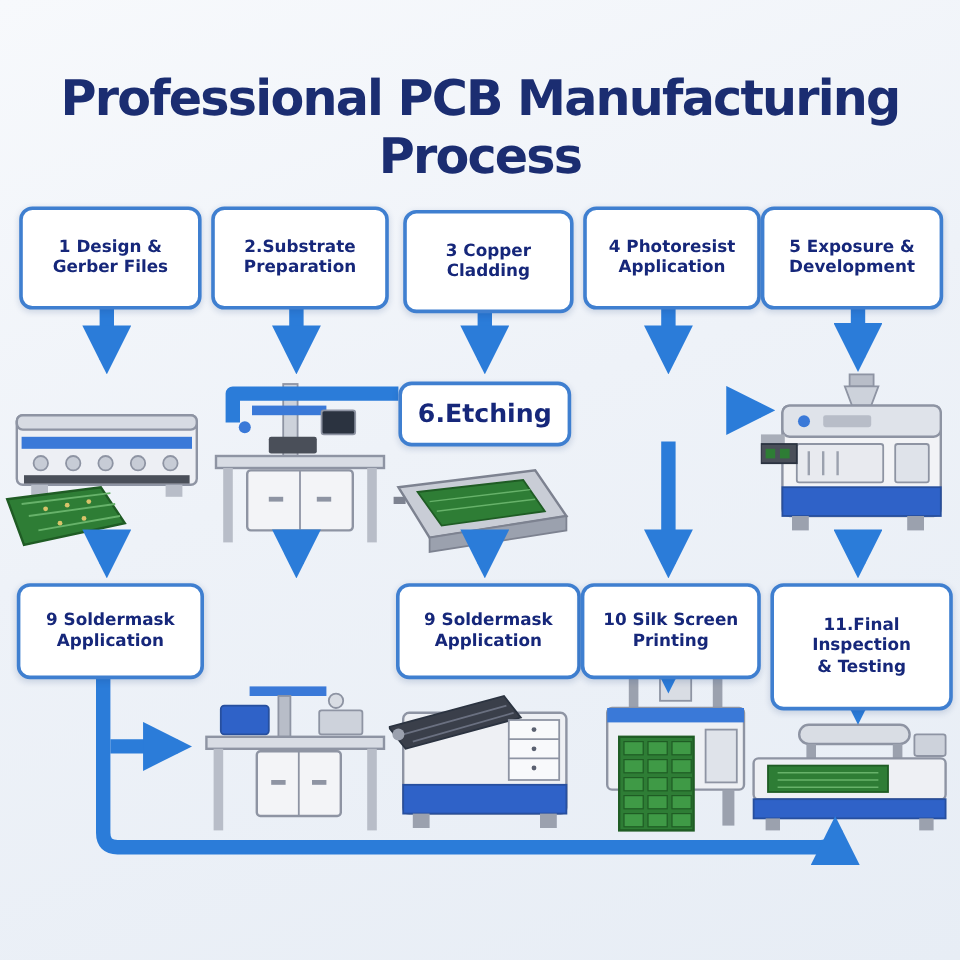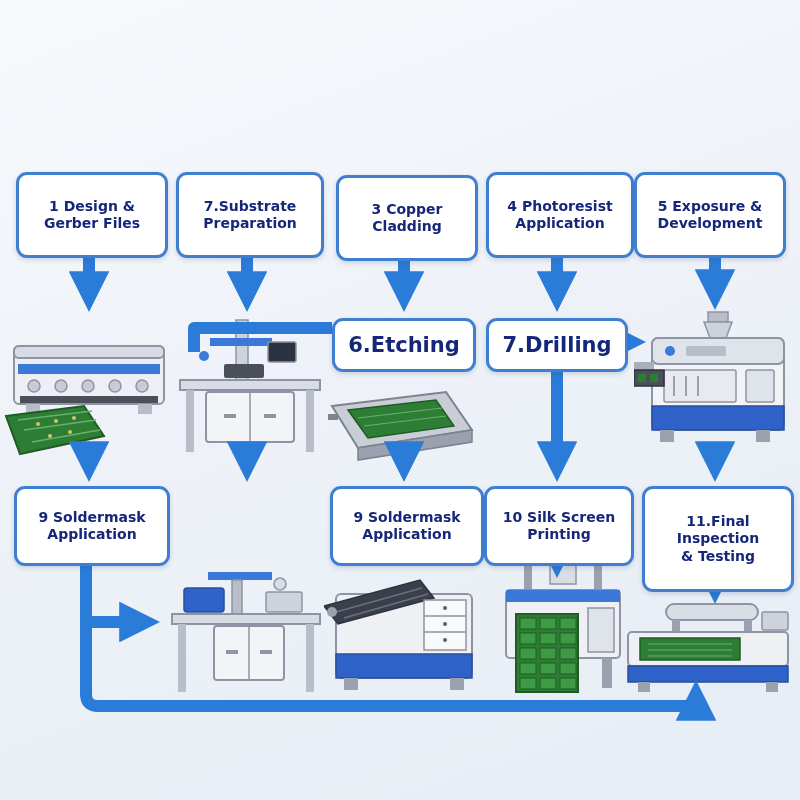--- a/index.html
+++ b/index.html
@@ -21,34 +21,34 @@
   .box.mid{font-size:21px;}
   .machine{position:absolute;z-index:1;}
   .flow{position:absolute;left:0;top:0;z-index:2;pointer-events:none;}
   .fl{stroke:#2b7cd9;stroke-width:12;fill:none;stroke-linejoin:round;}
 </style>
 </head>
 <body>
 
 <div class="stage">
 
+  <div class="title">Professional PCB Manufacturing Process</div>
 
   <div class="box" style="left:16px;top:172px;width:146px;height:80px">1 Design &amp;
 Gerber Files</div>
-  <div class="box" style="left:176px;top:172px;width:142px;height:80px">7.Substrate
+  <div class="box" style="left:176px;top:172px;width:142px;height:80px">2.Substrate
 Preparation</div>
   <div class="box" style="left:336px;top:175px;width:136px;height:80px">3 Copper
 Cladding</div>
   <div class="box" style="left:486px;top:172px;width:142px;height:80px">4 Photoresist
 Application</div>
   <div class="box" style="left:634px;top:172px;width:146px;height:80px">5 Exposure &amp;
 Development</div>
 
   <div class="box mid" style="left:332px;top:318px;width:138px;height:48px">6.Etching</div>
-  <div class="box mid" style="left:486px;top:318px;width:136px;height:48px">7.Drilling</div>
 
   <div class="box" style="left:14px;top:486px;width:150px;height:74px">9 Soldermask
 Application</div>
   <div class="box" style="left:330px;top:486px;width:148px;height:74px">9 Soldermask
 Application</div>
   <div class="box" style="left:484px;top:486px;width:144px;height:74px">10 Silk Screen
 Printing</div>
   <div class="box" style="left:642px;top:486px;width:146px;height:100px">11.Final
 Inspection
 &amp; Testing</div>

